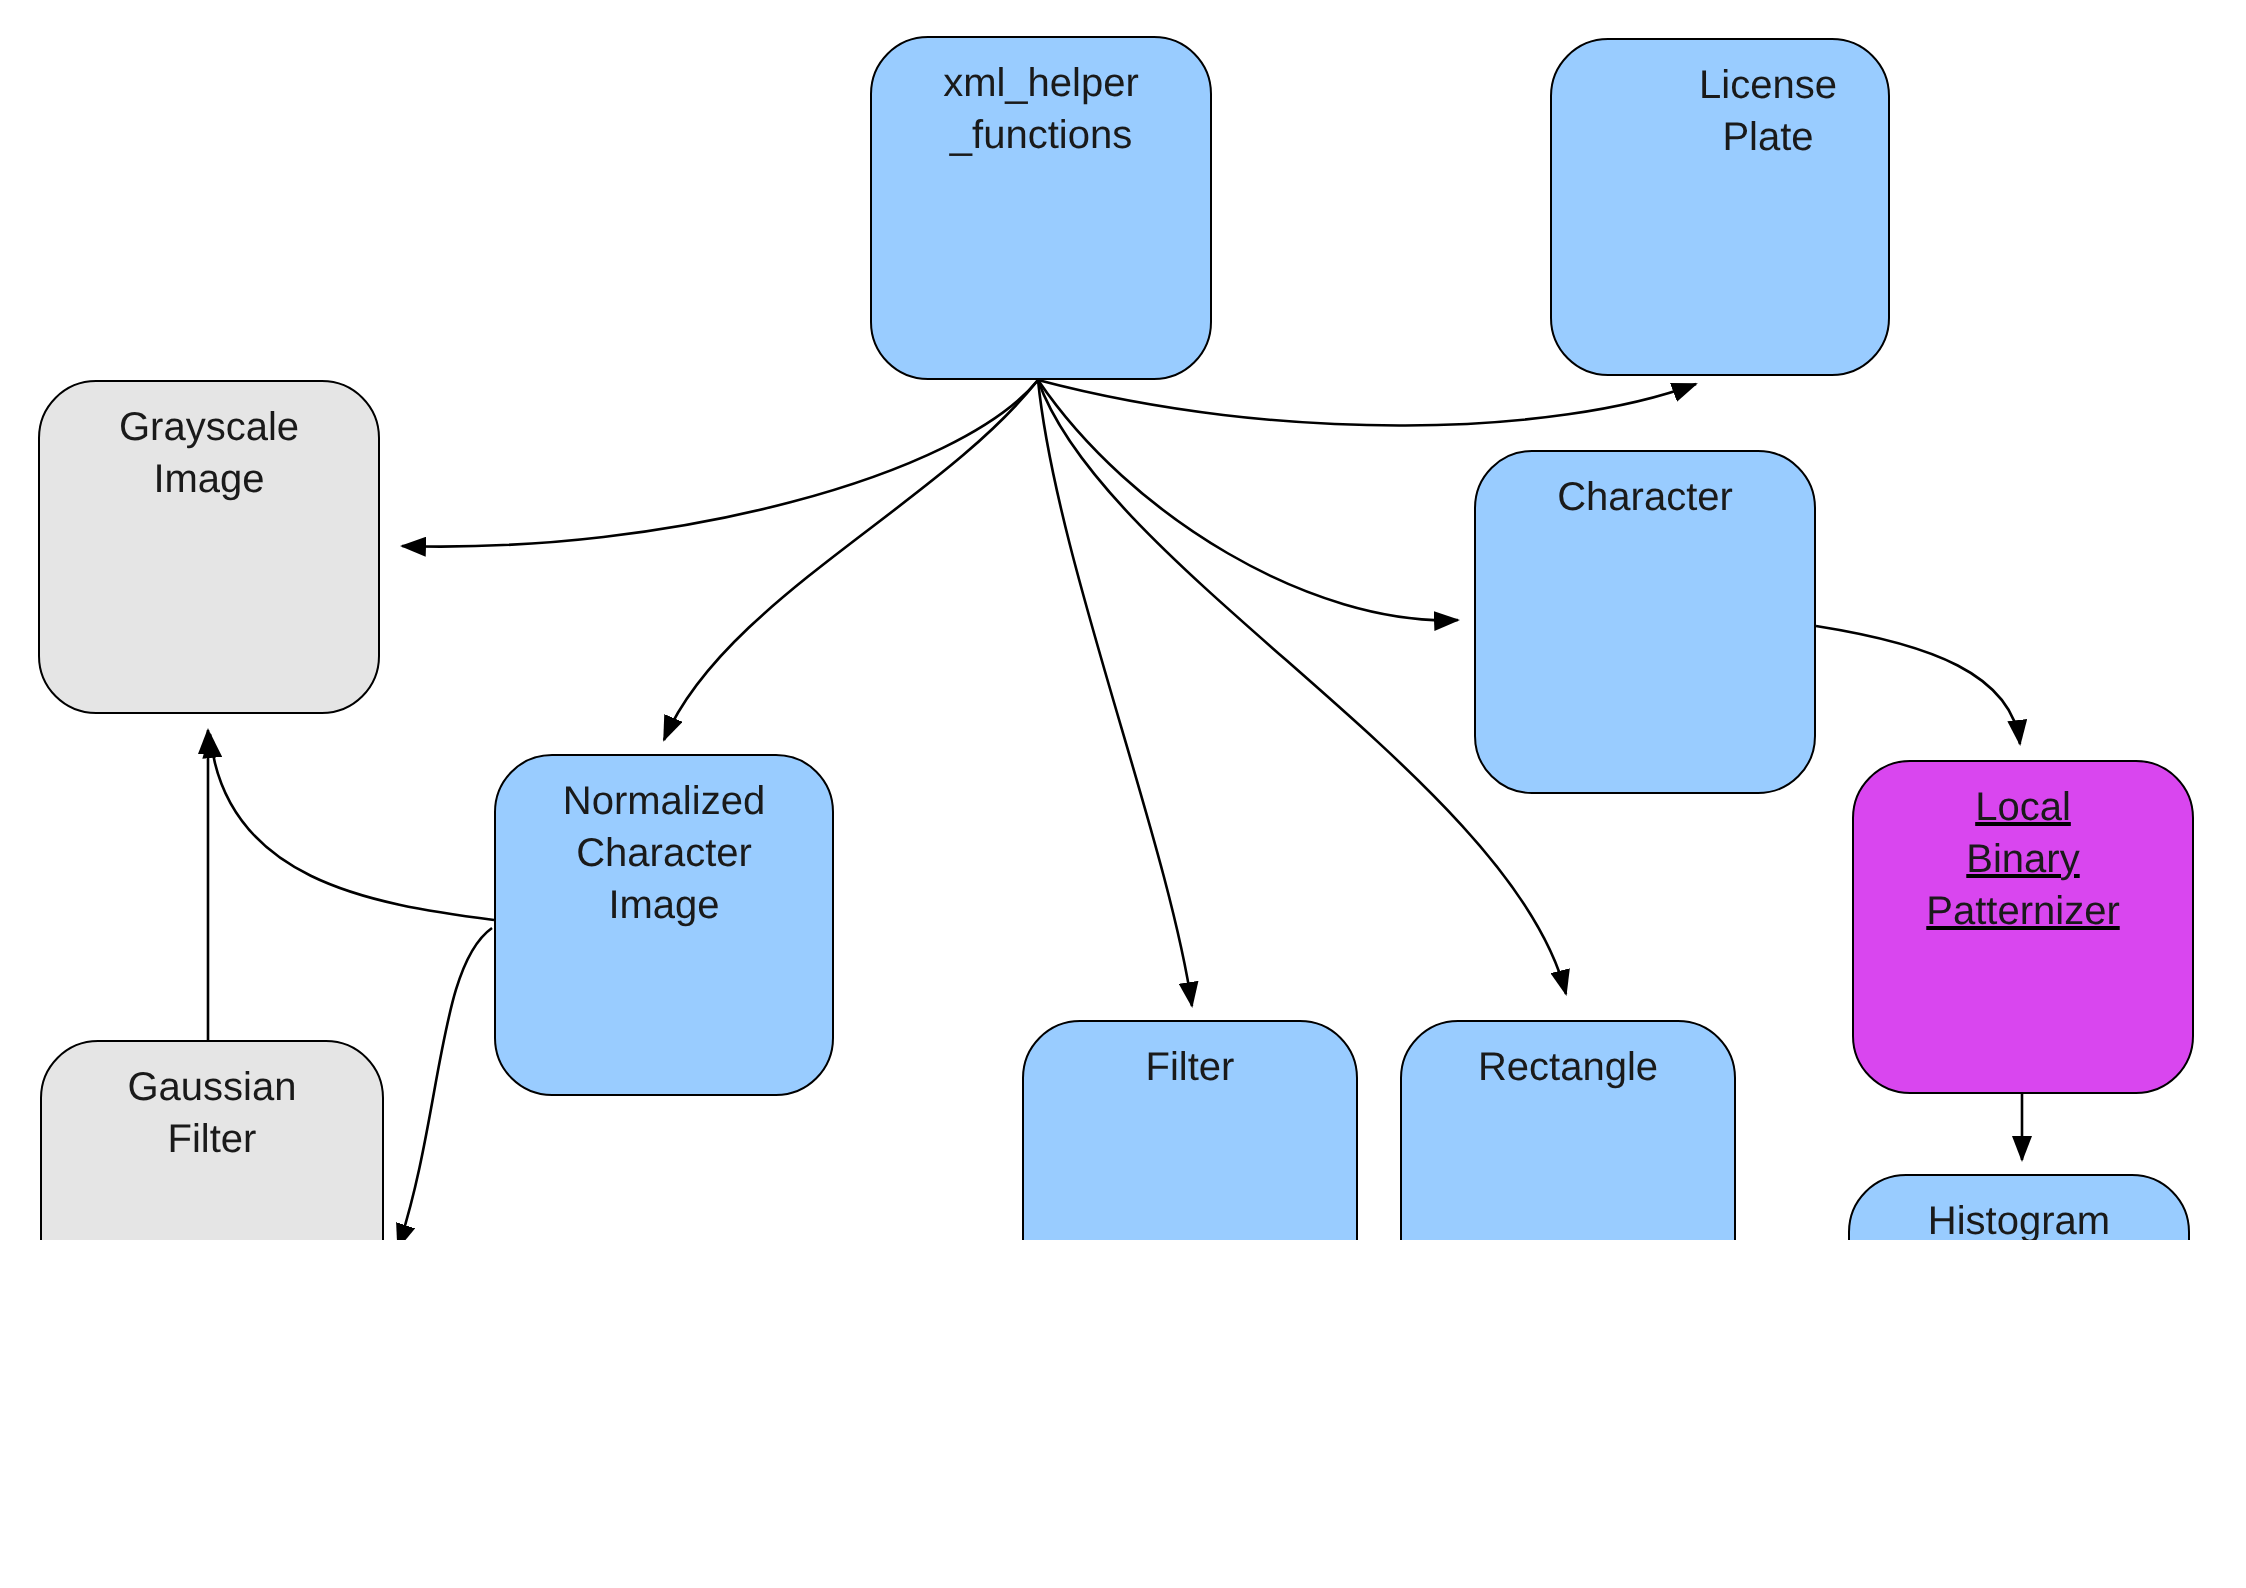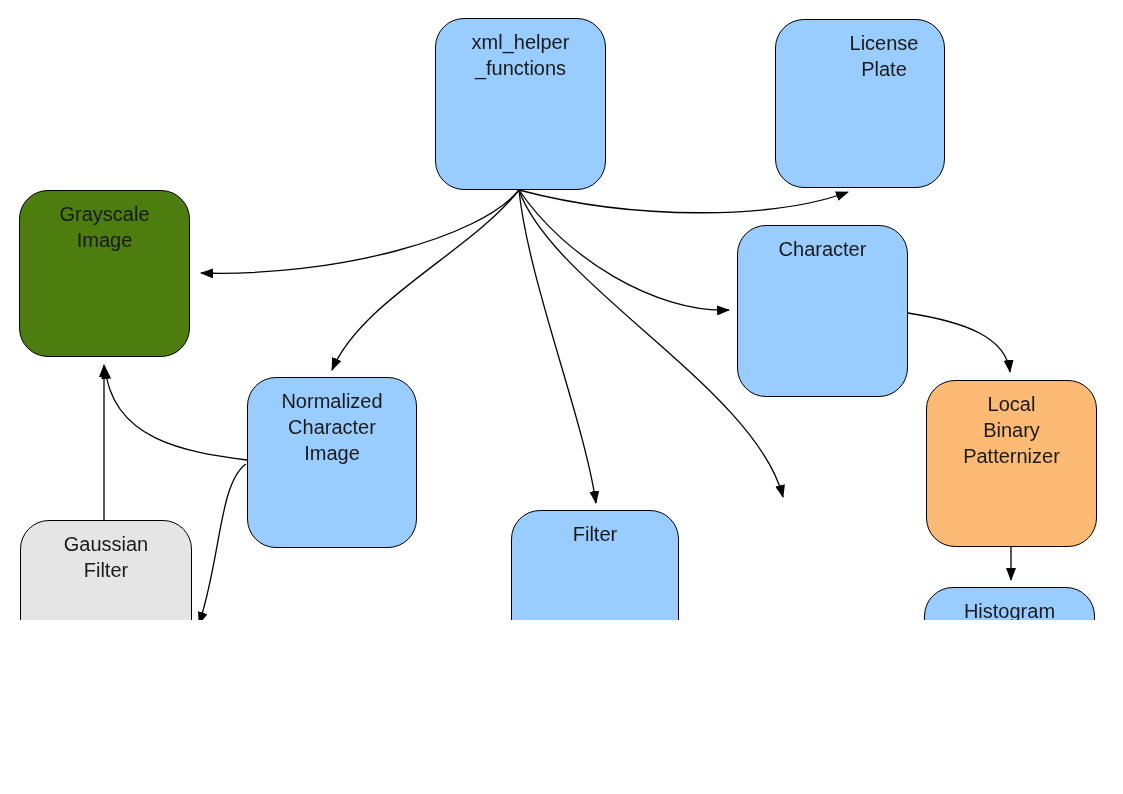--- a/index.html
+++ b/index.html
@@ -64,39 +64,42 @@
       <path class="edge" d="M246,464 C219,483 221,558 199,624" stroke="#000000" marker-end="url(#arrowhead)"></path>
     </svg>
 <div class="node" style="left: 435px; top: 18px; width: 171px; height: 172px; background: rgb(153, 204, 255); border-color: rgb(0, 0, 0);">
       <div class="node-label" style="color: rgb(26, 26, 26);">xml_helper
 _functions</div>
     </div>
     <div class="node" style="left: 775px; top: 19px; width: 170px; height: 169px; background: rgb(153, 204, 255); border-color: rgb(0, 0, 0); padding-left: 48px;">
       <div class="node-label" style="color: rgb(26, 26, 26);">License
 Plate</div>
     </div>
-    <div class="node" style="left: 19px; top: 190px; width: 171px; height: 167px; background: #4d7c0f; border-color: rgb(0, 0, 0);">
+    <div class="node" style="left: 19px; top: 190px; width: 171px; height: 167px; background: #e5e5e5; border-color: rgb(0, 0, 0);">
       <div class="node-label" style="color: rgb(26, 26, 26);">Grayscale
 Image</div>
     </div>
     <div class="node" style="left: 737px; top: 225px; width: 171px; height: 172px; background: rgb(153, 204, 255); border-color: rgb(0, 0, 0);">
       <div class="node-label" style="color: rgb(26, 26, 26);">Character</div>
     </div>
     <div class="node" style="left: 247px; top: 377px; width: 170px; height: 171px; background: rgb(153, 204, 255); border-color: rgb(0, 0, 0);">
       <div class="node-label" style="color: rgb(26, 26, 26); text-align: center;">Normalized
 Character
 Image</div>
     </div>
-    <div class="node" style="left: 926px; top: 380px; width: 171px; height: 167px; background: #fdba74; border-color: rgb(0, 0, 0);">
+    <div class="node" style="left: 926px; top: 380px; width: 171px; height: 167px; background: #d946ef; border-color: rgb(0, 0, 0); text-decoration: underline;">
       <div class="node-label" style="color: rgb(26, 26, 26);">Local
 Binary
 Patternizer</div>
     </div>
     <div class="node" style="left: 511px; top: 510px; width: 168px; height: 169px; background: rgb(153, 204, 255); border-color: rgb(0, 0, 0);">
       <div class="node-label" style="color: rgb(26, 26, 26);">Filter</div>
+    </div>
+    <div class="node" style="left: 700px; top: 510px; width: 168px; height: 169px; background: rgb(153, 204, 255); border-color: rgb(0, 0, 0);">
+      <div class="node-label" style="color: rgb(26, 26, 26);">Rectangle</div>
     </div>
     <div class="node" style="left: 20px; top: 520px; width: 172px; height: 170px; background: #e5e5e5; border-color: rgb(0, 0, 0);">
       <div class="node-label" style="color: rgb(26, 26, 26);">Gaussian
 Filter</div>
     </div>
     <div class="node" style="left: 912px; top: 587px; width: 171px; height: 170px; background: rgb(153, 204, 255); border-color: rgb(0, 0, 0); margin-left: 12px;">
       <div class="node-label" style="color: rgb(26, 26, 26);">Histogram</div>
     </div>
   </div>
 

